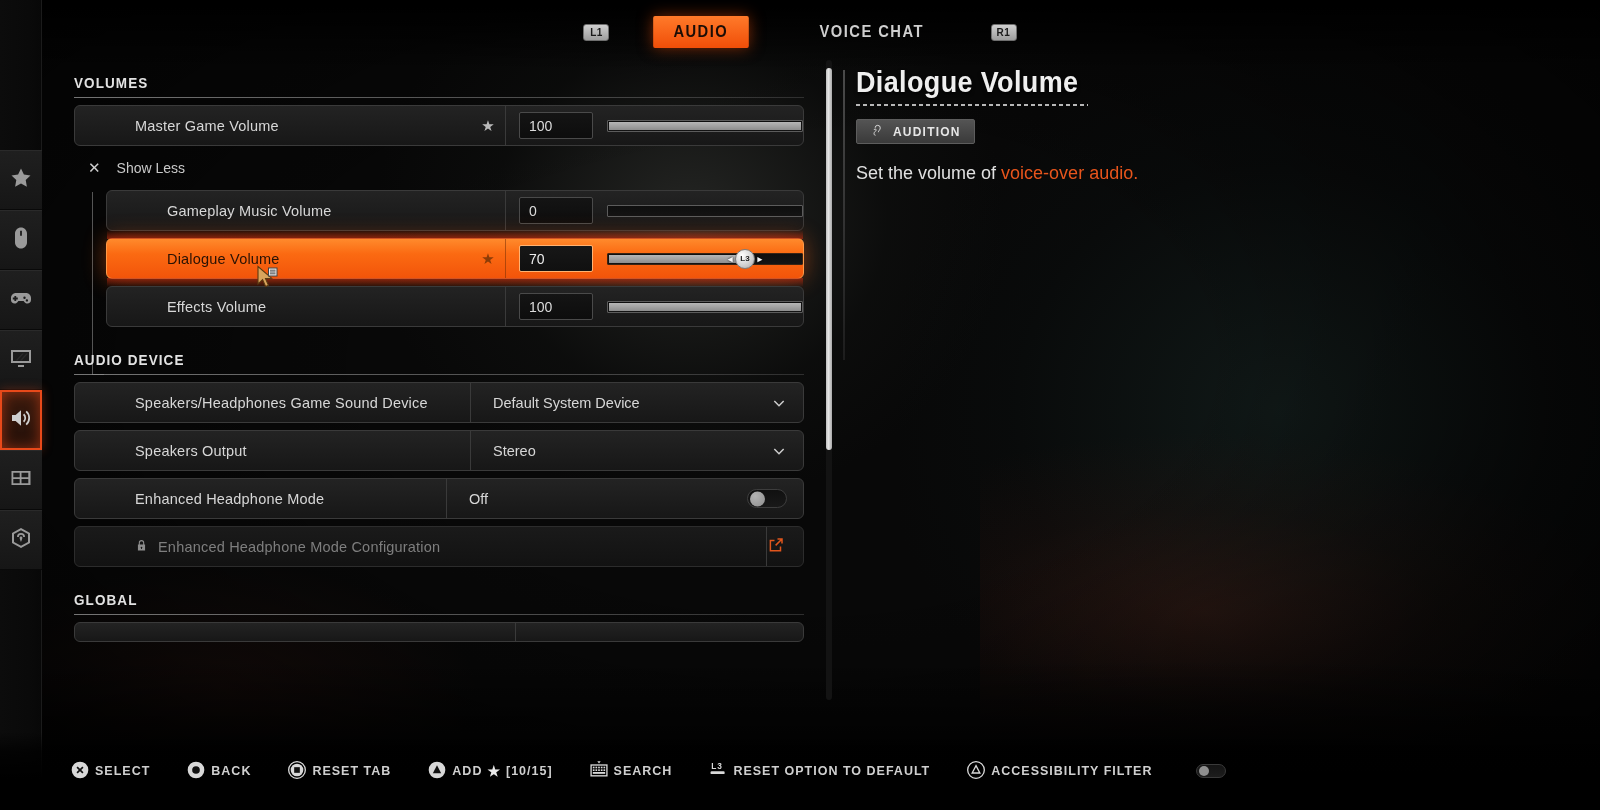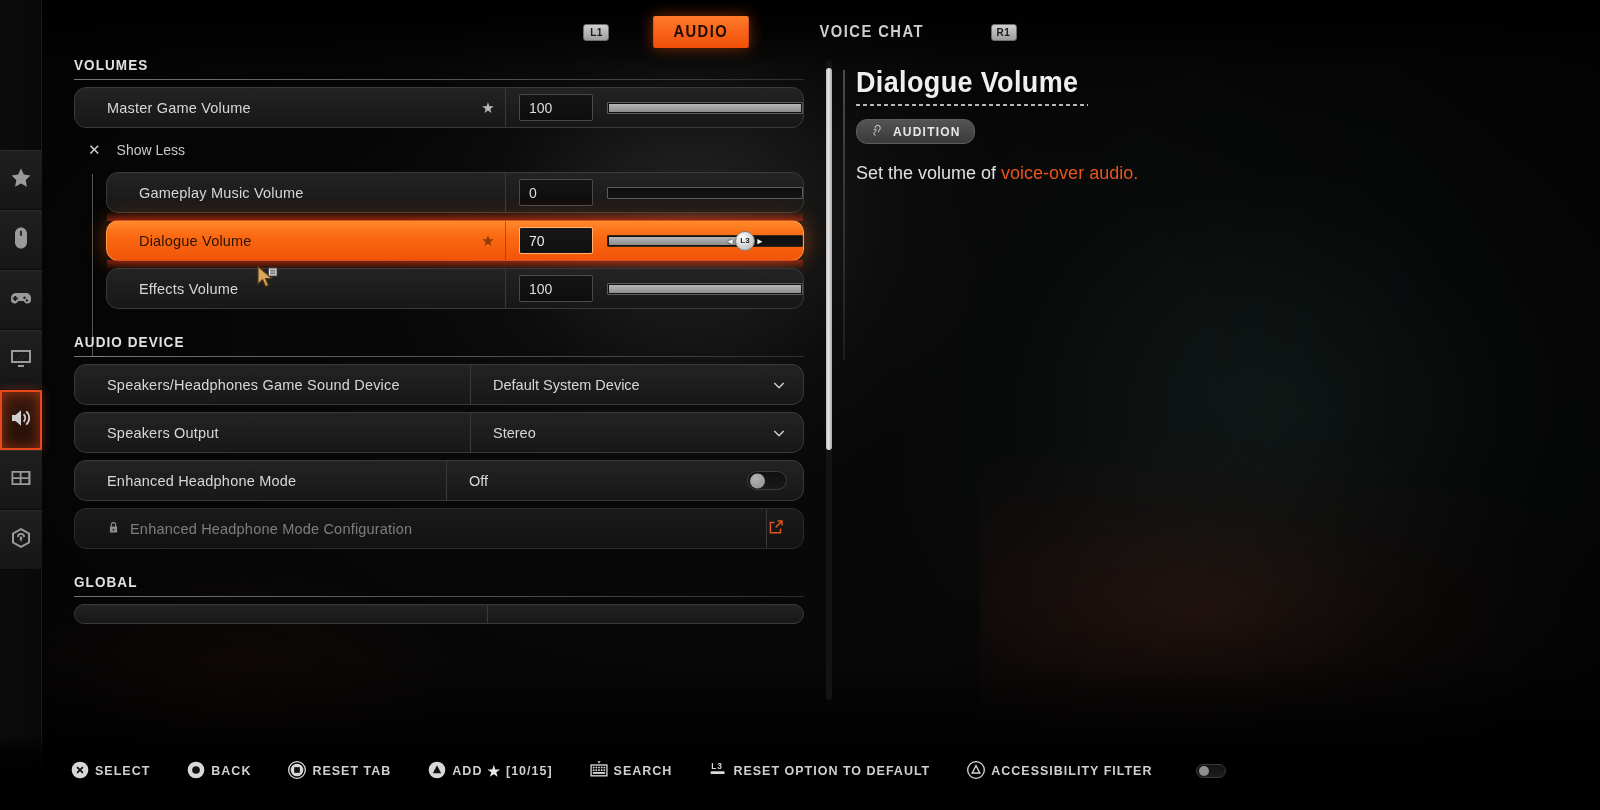--- a/index.html
+++ b/index.html
@@ -47,29 +47,29 @@
     background:linear-gradient(180deg,#cfcfcf,#9d9d9d);
     border:1px solid #6e6e6e; font-family:"Liberation Sans", sans-serif; }
   .tab { font-size:16px; font-weight:bold; letter-spacing:1.6px; color:#cfcfcf;
     padding:7px 22px; font-stretch:condensed; transform:scaleX(.92); transform-origin:center; }
   .tab.active { color:#1b0d06;
     background:linear-gradient(180deg,#ff7a2a,#f04e08);
     box-shadow:0 0 16px rgba(240,78,8,.5); border-radius:2px; }
   .tabgap { width:16px; }
 
   
-  #content { position:absolute; left:74px; top:56px; width:730px; height:625px; z-index:4; }
+  #content { position:absolute; left:74px; top:74px; width:730px; height:625px; z-index:4; }
   .sec-head { font-size:15px; font-weight:bold; letter-spacing:1.2px; color:#e2e2e2;
     transform:scaleX(.9); transform-origin:left center; }
   .sec-rule { height:1px; margin-top:6px;
     background:linear-gradient(90deg,#9a9a9a 0%, #6a6a6a 55%, #3a3a3a 100%); opacity:.75; }
 
   .row { position:relative; height:41px; display:flex; align-items:center;
     background:linear-gradient(180deg,#232323,#171717);
-    border:1px solid #3a3a3a; border-radius:12px; margin-top:7px; }
+    border:1px solid #3a3a3a; border-radius:6px; margin-top:7px;padding-left:28px; }
   .row .label { flex:1; padding-left:32px; font-size:14.5px; color:#d7d7d7; letter-spacing:.2px; }
   .row.sub { margin-left:32px; }
   .row .star { width:34px; text-align:center; font-size:15px; color:#b9b9b9; }
   .row .divider { width:1px; align-self:stretch; background:#3a3a3a; margin:0 0; }
   .row .valbox { width:74px; height:27px; margin-left:13px;
     background:linear-gradient(180deg,#141414,#0d0d0d); border:1px solid #4a4a4a;
     border-radius:2px; display:flex; align-items:center; padding-left:9px;
     font-size:14px; color:#dcdcdc; }
   .row .slider { margin-left:14px; width:196px; height:12px;
     background:linear-gradient(180deg,#0e0e0e,#141414);
@@ -129,21 +129,21 @@
   #scroll .thumb2 { position:absolute; left:0; width:6px; top:8px; height:382px;
     background:linear-gradient(90deg,#bdbdbd,#e6e6e6 40%,#a9a9a9); border-radius:3px; }
 
   
   #detail { position:absolute; left:856px; top:66px; width:640px; z-index:4; }
   #detail .dtitle { font-size:29px; font-weight:bold; letter-spacing:.4px; color:#efefef;
     transform:scaleX(.93); transform-origin:left center; text-shadow:0 2px 4px rgba(0,0,0,.8); }
   #detail .dash { margin-top:5px; height:2px; width:232px;
     background:repeating-linear-gradient(90deg,#d6d6d6 0 4px, transparent 4px 7px); opacity:.85; }
   .audition { display:inline-flex; align-items:center; gap:9px; margin-top:13px;
-    height:25px; padding:0 13px; border:1px solid #5d5d5d; border-radius:11px;
+    height:25px; padding:0 13px; border:1px solid #5d5d5d; border-radius:2px;
     background:linear-gradient(180deg,#545454,#3a3a3a);
     font-size:12px; font-weight:bold; letter-spacing:1.2px; color:#e6e6e6; }
   .audition svg { width:14px; height:14px; stroke:#e0e0e0; fill:none; stroke-width:1.6; }
   #detail .desc { margin-top:19px; font-size:18px; color:#e0e0e0; }
   #detail .desc .accent { color:#e8551c; }
   #detail .leftbar { position:absolute; left:-13px; top:4px; width:2px; height:290px;
     background:linear-gradient(180deg,#4a4a4a,#1d1d1d); }
 
   
   #bottom { position:absolute; left:0; right:0; bottom:0; height:78px; z-index:6;

